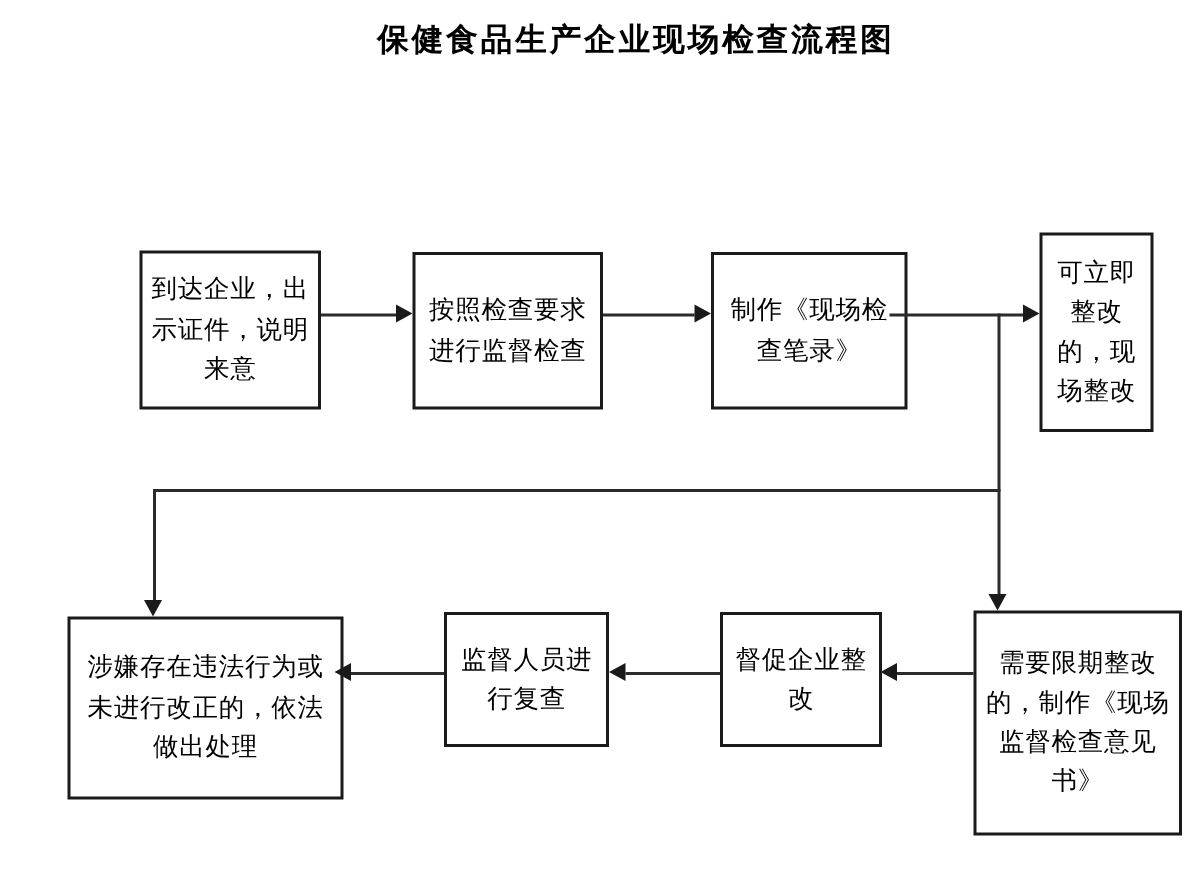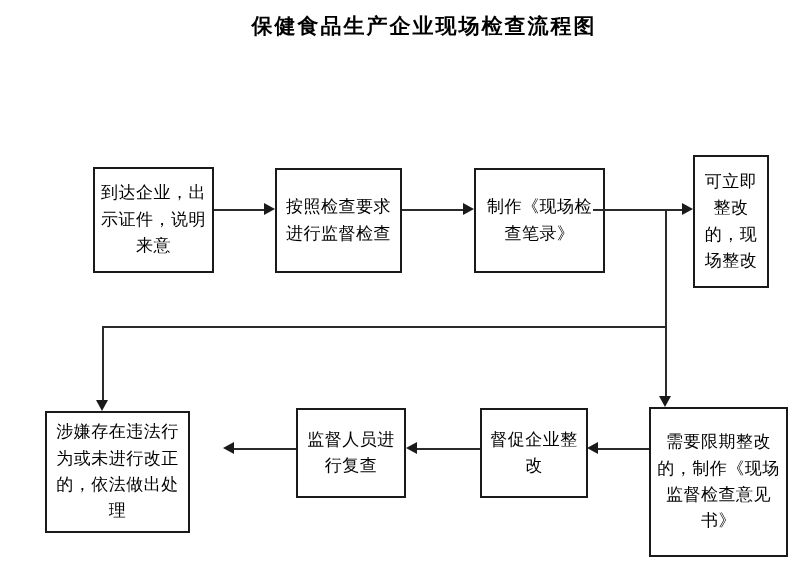--- a/index.html
+++ b/index.html
@@ -112,21 +112,21 @@
   </div>
 
   <div class="node" style="left:456px; top:408px; width:108px; height:90px;align-items:center;">
     <span class="node-text">督促企业整改</span>
   </div>
 
   <div class="node" style="left:272px; top:408px; width:110px; height:90px;">
     <span class="node-text">监督人员进行复查</span>
   </div>
 
-  <div class="node" style="left:21px; top:411px; width:145px; height:122px;">
+  <div class="node" style="left:21px; top:411px; width:184px; height:122px;">
     <span class="node-text">涉嫌存在违法行为或未进行改正的，依法做出处理</span>
   </div>
 
   <div class="hline" style="left:190px; top:209px; width:50px;"></div>
   <div class="arrow arrow-right" style="left:240px; top:203px;"></div>
 
   <div class="hline" style="left:378px; top:209px; width:61px;"></div>
   <div class="arrow arrow-right" style="left:439px; top:203px;"></div>
 
   <div class="hline" style="left:569px; top:209px; width:89px;"></div>

